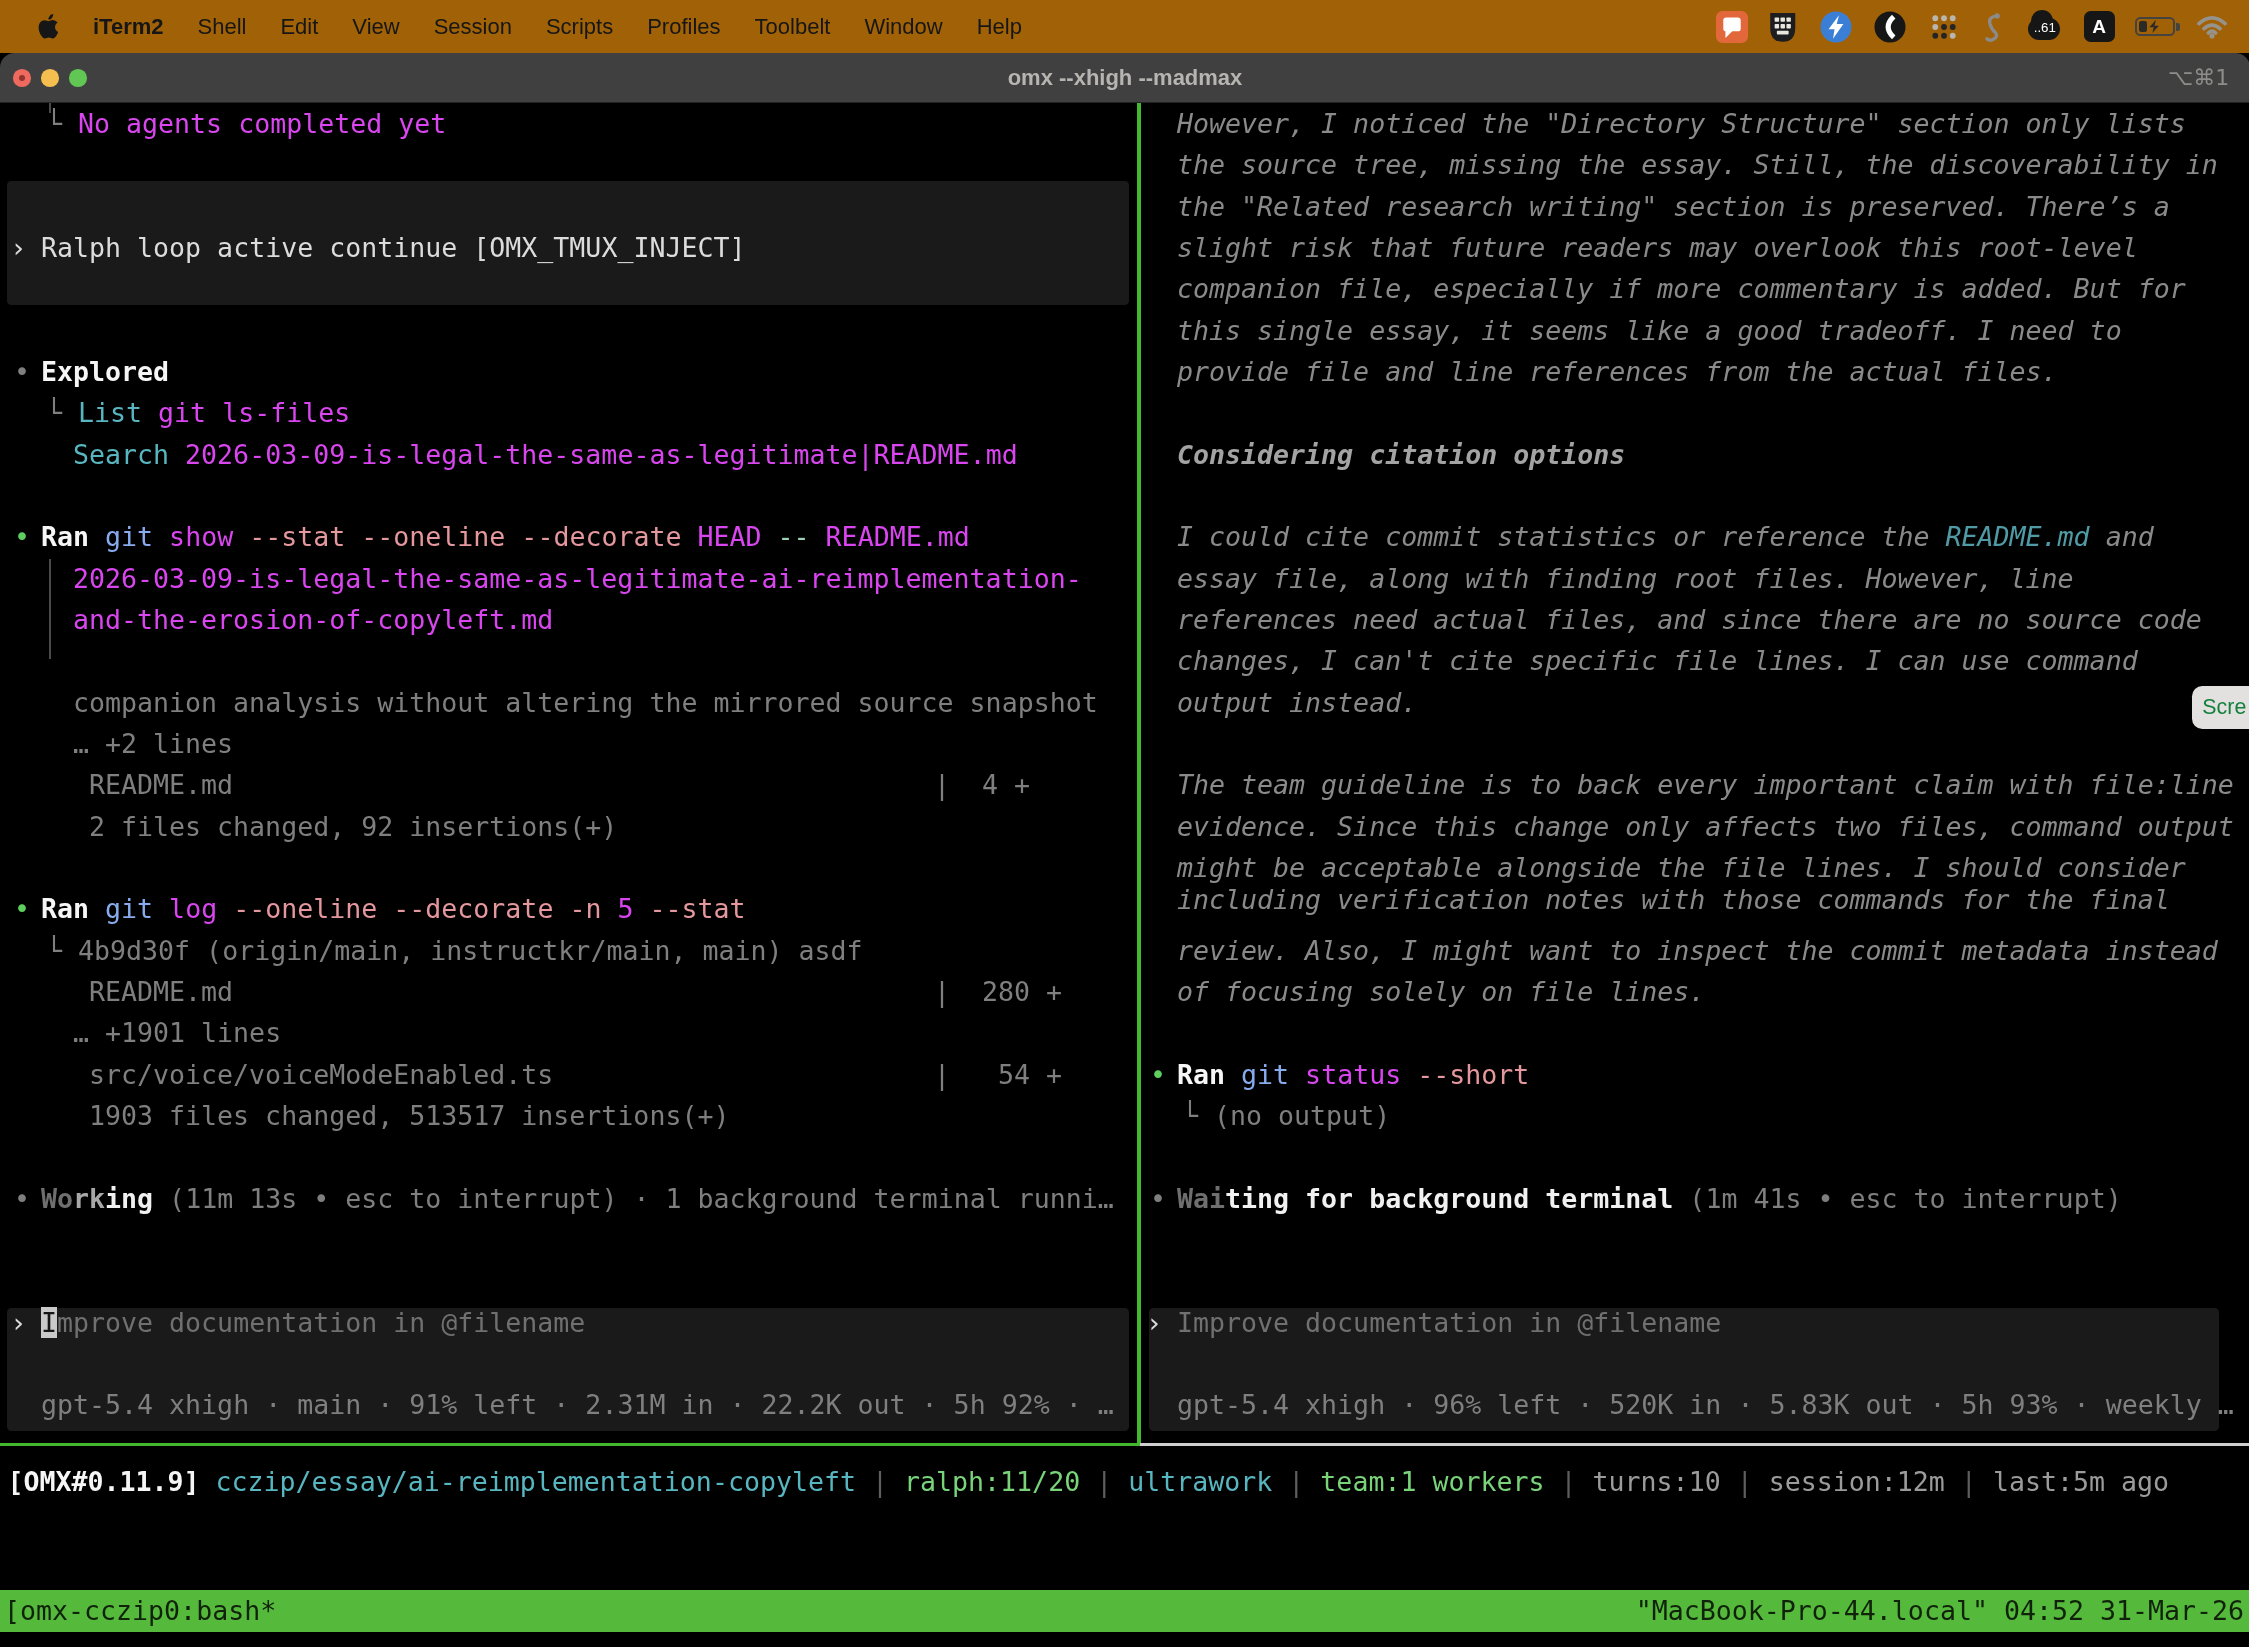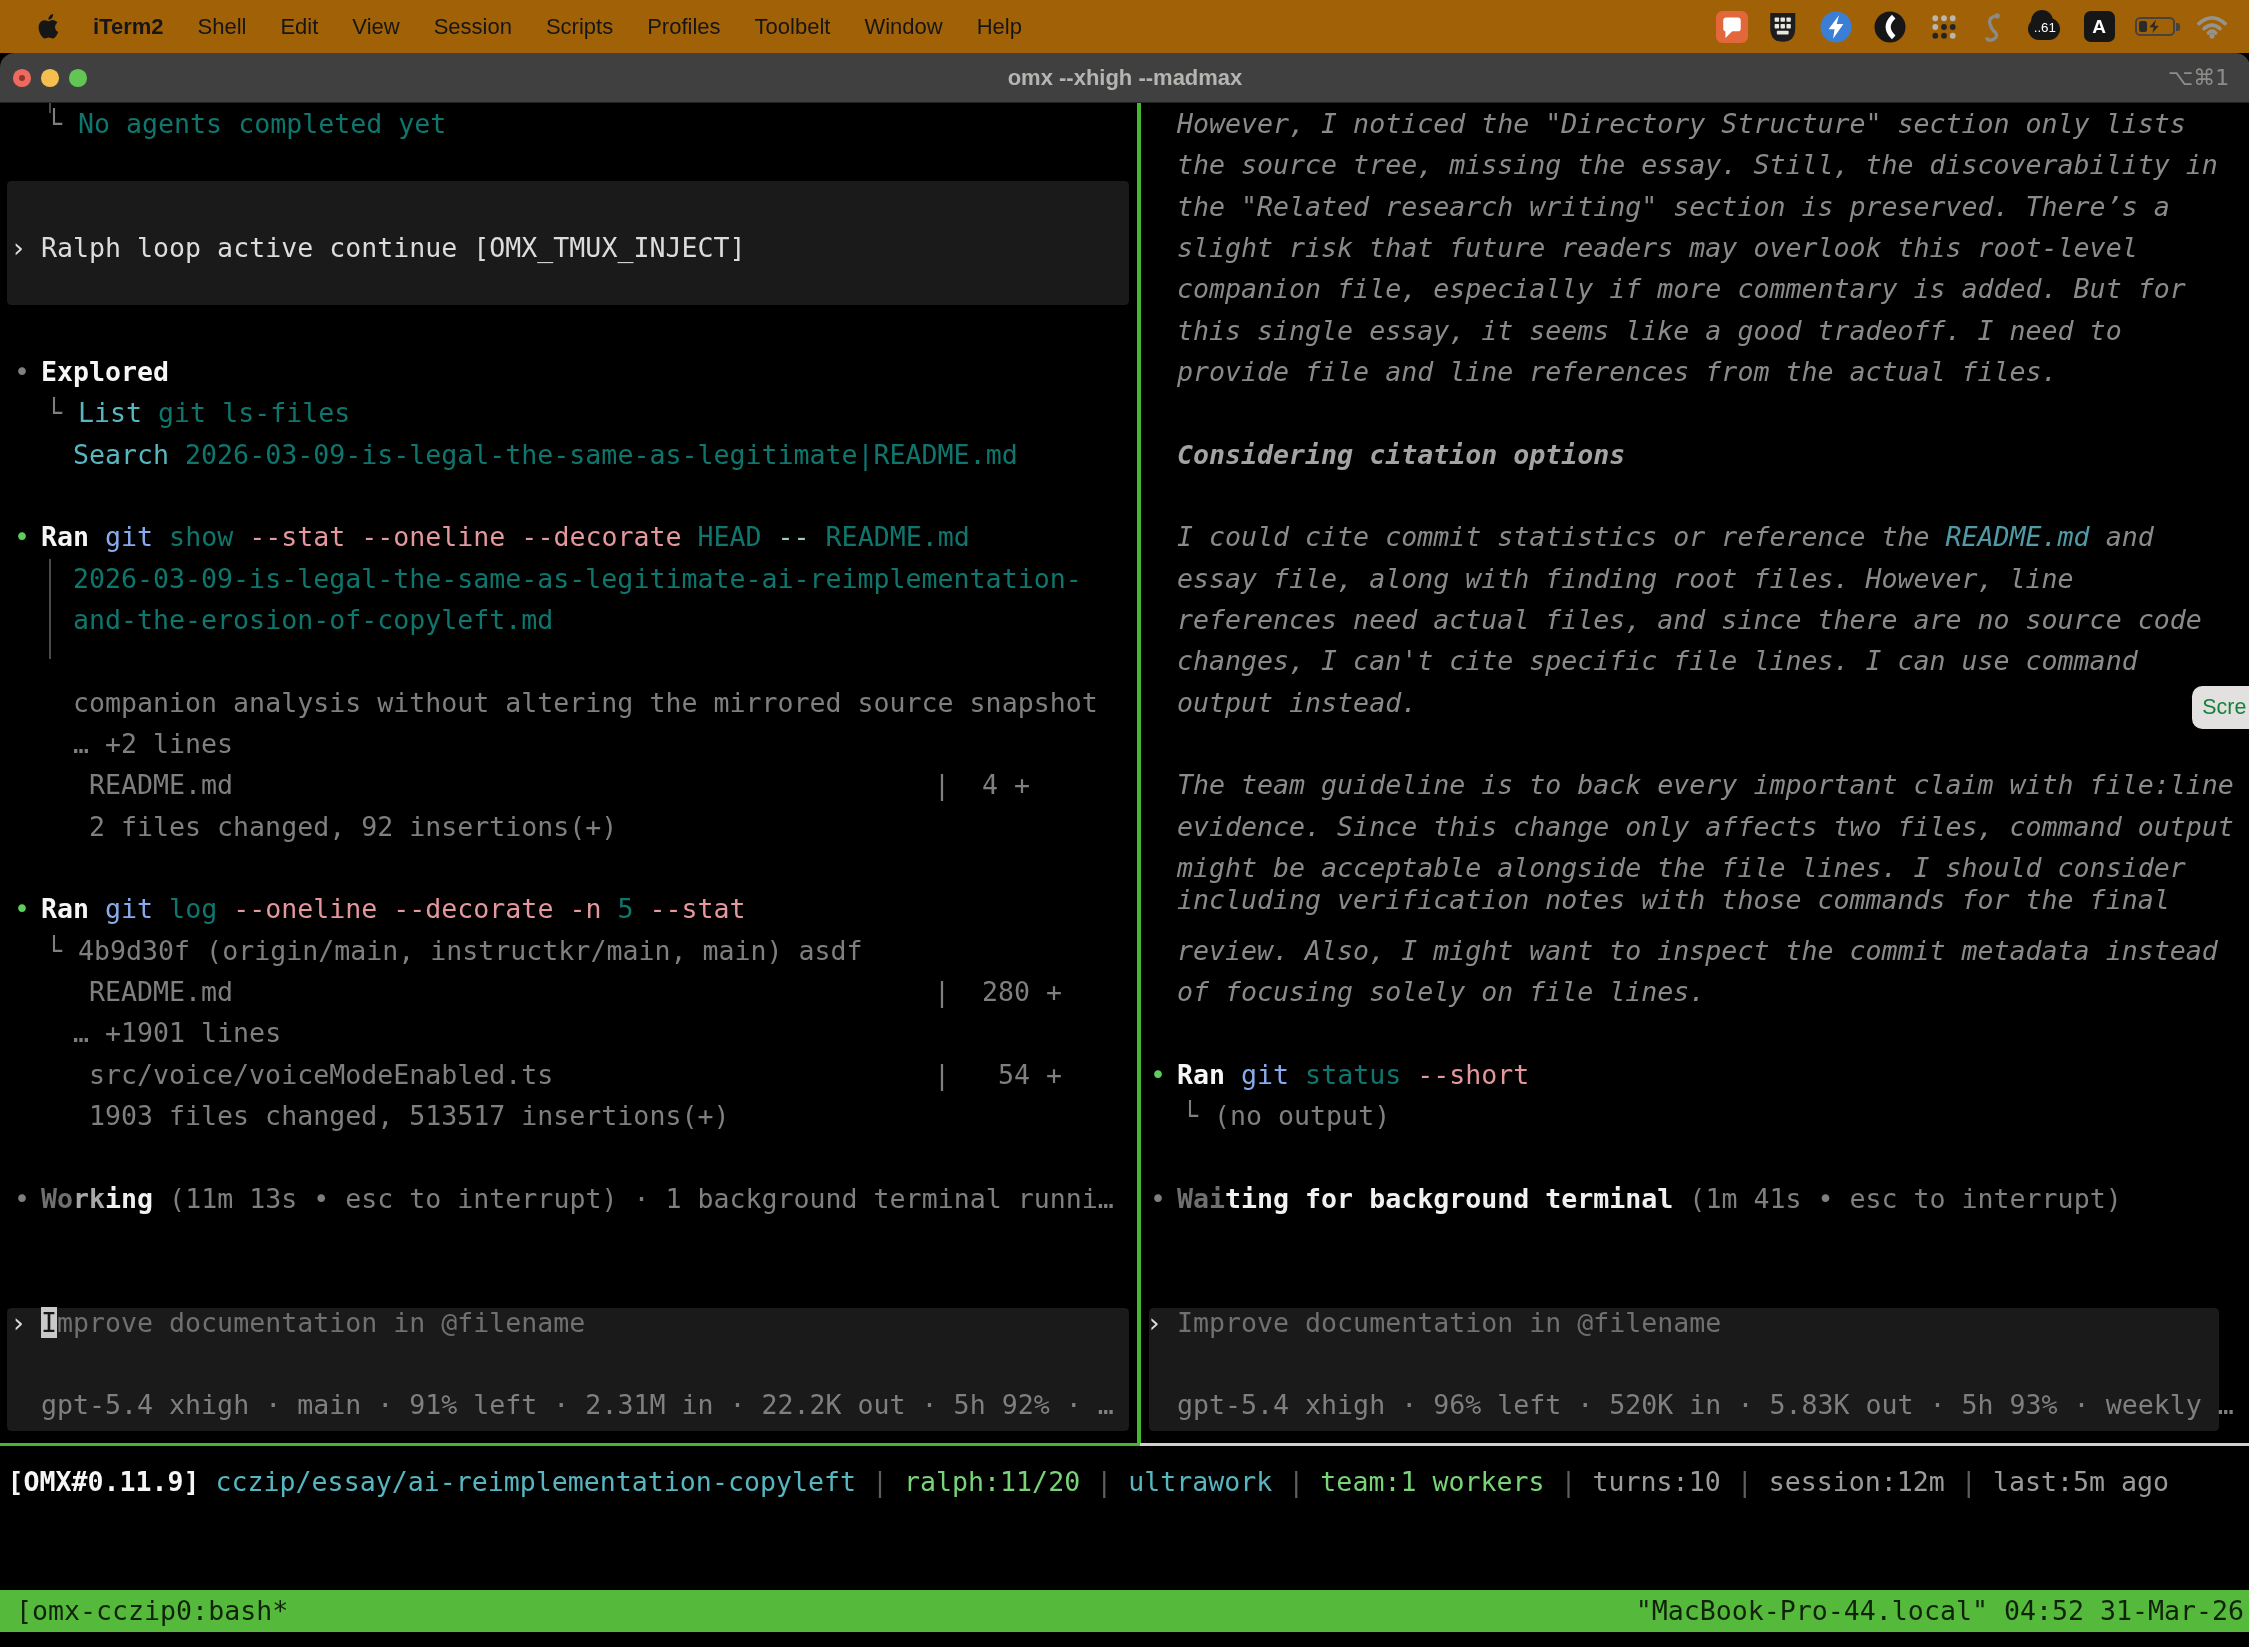--- a/index.html
+++ b/index.html
@@ -18,38 +18,38 @@
   #tl-close{left:13.3px;background:#ee6a5f;}
   #tl-close::after{content:"";position:absolute;left:5.9px;top:5.9px;width:5.9px;height:5.9px;border-radius:50%;background:#90352d;}
   #tl-min{left:41px;background:#f5bf50;}
   #tl-zoom{left:69px;background:#62c655;}
   #win-title{position:absolute;left:0;right:0;top:0;height:50px;line-height:50px;text-align:center;font-family:"Liberation Sans",sans-serif;font-size:22px;font-weight:600;color:#b7b5b2;}
   #win-shortcut{position:absolute;right:20.7px;top:0;height:50px;line-height:50px;font-family:"DejaVu Sans",sans-serif;font-size:22px;color:#8f8d8a;}
   
   #term{position:absolute;left:0;top:50px;width:2250px;height:1340px;background:#000;}
   .trow{position:absolute;height:41px;line-height:41px;white-space:pre;font-family:"DejaVu Sans Mono",monospace;font-size:26.6px;z-index:3;}
   .f-b{font-weight:bold;} .f-i{font-style:italic;} .f-bi{font-weight:bold;font-style:italic;}
-  .c-w{color:#f6f6f6}.c-br{color:#0f766e}.c-g{color:#7f7f7f}.c-it{color:#8a8a8a}.c-h{color:#a3a3a3}
+  .c-w{color:#f6f6f6}.c-br{color:#d946ef}.c-g{color:#7f7f7f}.c-it{color:#8a8a8a}.c-h{color:#a3a3a3}
   .c-cy{color:#58b6c0}.c-bl{color:#87abec}.c-pk{color:#e4979d}.c-tl{color:#9cd2b3}.c-gn{color:#5ecf5e}
   .c-gn2{color:#79d479}.c-rm{color:#4f9aa5}.c-sep{color:#5e5e5e}.c-st{color:#9b9b9b}
   .c-sh1{color:#6f6f6f}.c-sh2{color:#a7a7a7}.c-sh3{color:#f1f1f1}.c-ph{color:#707070}.c-pr{color:#dcdcdc}
   .c-cur{background:#c9c9c9;color:#161616;}
   .prompt-box{position:absolute;background:#1a1a1a;border-radius:4.4px;z-index:1;}
   #box-left-1{left:6.6px;top:78px;width:1122px;height:124px;}
   #box-left-2{left:6.6px;top:1205px;width:1122px;height:123px;}
   #box-right-1{left:1149px;top:1205px;width:1070px;height:123px;}
   .tree-guide{position:absolute;width:2.2px;background:#4a4a4a;z-index:2;}
   #guide-show{left:49px;top:456px;height:100px;}
   #guide-top{left:49px;top:0;height:10.3px;}
   #divider{position:absolute;left:1137px;top:0;width:3.7px;height:1340px;background:#43b72d;z-index:4;}
   #border-bl{position:absolute;left:0;top:1390px;width:1140px;height:3px;background:#43b72d;}
   #border-br{position:absolute;left:1140px;top:1390px;width:1109px;height:3px;background:#cfcfcf;}
   #omx-line{position:absolute;left:7.4px;top:1408px;height:41px;line-height:41px;white-space:pre;font-family:"DejaVu Sans Mono",monospace;font-size:26.6px;}
   #tmux-bar{position:absolute;left:0;top:1537px;width:2250px;height:42px;background:#55ba3c;color:#10230a;font-family:"DejaVu Sans Mono",monospace;font-size:26.6px;line-height:42px;white-space:pre;display:flex;justify-content:space-between;}
-  #tmux-left{padding-left:16px;text-align:right;} #tmux-right{padding-right:5.9px;}
+  #tmux-left{padding-left:4px;text-align:right;} #tmux-right{padding-right:5.9px;}
   #scre-overlay{position:absolute;right:0;top:633px;width:58px;height:43px;background:#e2e1df;border-radius:10.3px 0 0 10.3px;box-shadow:0 1.5px 5.9px rgba(0,0,0,.5);font-family:"Liberation Sans",sans-serif;font-size:21.4px;color:#15803d;line-height:43px;padding-left:10.3px;z-index:6;}
   
   .badge61{position:relative;width:38px;height:34px;}
   .badge61 .blob1{position:absolute;left:5.9px;top:0;width:22px;height:22px;border-radius:50%;background:#161616;}
   .badge61 .blob2{position:absolute;left:3px;top:8.9px;width:32px;height:22px;border-radius:11px;background:#161616;}
   .badge61 span{position:absolute;left:6.6px;top:10.3px;width:26.6px;text-align:center;color:#fff;font-size:13.3px;font-family:"Liberation Sans",sans-serif;}
   .asq{width:31px;height:31px;background:#161616;border-radius:6.6px;color:#fff;font-weight:bold;font-size:19px;display:flex;align-items:center;justify-content:center;font-family:"Liberation Sans",sans-serif;}
   .battery{position:relative;width:40px;height:19px;border:2.2px solid #45433f;border-radius:5.2px;}
   .battery::after{content:"";position:absolute;right:-6.6px;top:4.4px;width:3.7px;height:8px;background:#45433f;border-radius:0 2.2px 2.2px 0;}
   .battery .lvl{position:absolute;left:1.5px;top:1.5px;width:8px;height:11.8px;background:#2c2a27;border-radius:2.2px;}

